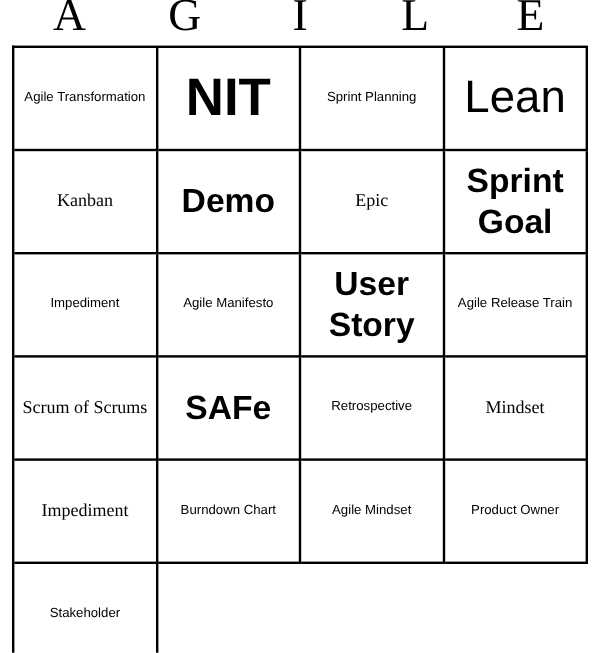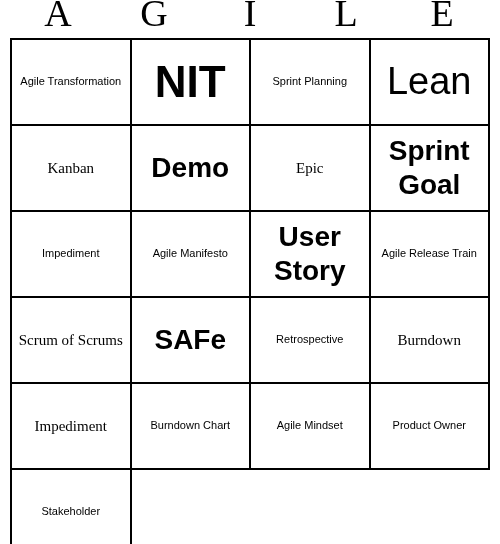--- a/index.html
+++ b/index.html
@@ -141,21 +141,21 @@
       <div class="cell">
         <span class="cell-text size-medium">Scrum of Scrums</span>
       </div>
       <div class="cell">
         <span class="cell-text size-large">SAFe</span>
       </div>
       <div class="cell">
         <span class="cell-text size-small">Retrospective</span>
       </div>
       <div class="cell">
-        <span class="cell-text size-medium">Burndown</span>
+        <span class="cell-text size-medium">Mindset</span>
       </div>
       <div class="cell">
         <span class="cell-text size-medium">Impediment</span>
       </div>
       <div class="cell">
         <span class="cell-text size-small">Burndown Chart</span>
       </div>
       <div class="cell">
         <span class="cell-text size-small">Agile Mindset</span>
       </div>

